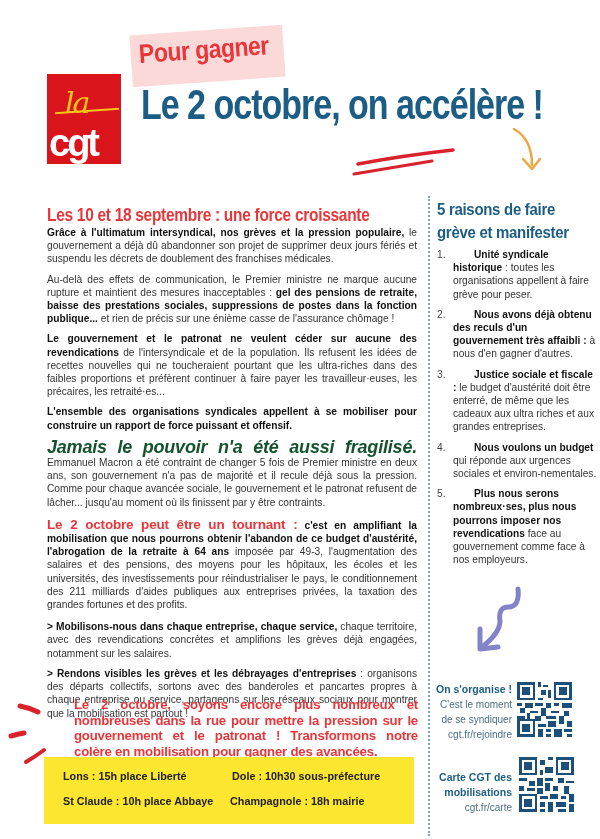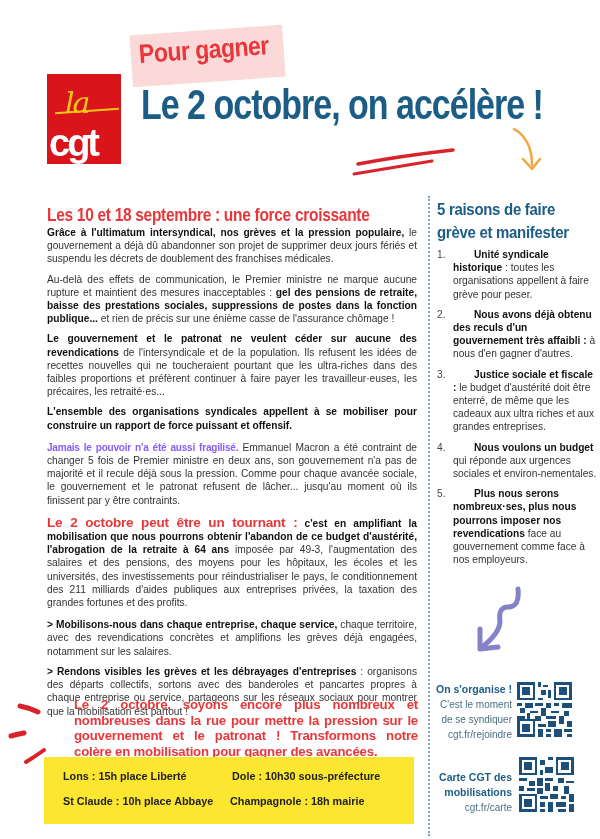--- a/index.html
+++ b/index.html
@@ -18,21 +18,21 @@
   .main-title { position: absolute; left: 141px; top: 80px; color: #1c5d85; font-family: "Liberation Sans", sans-serif; font-weight: bold; font-size: 34px; letter-spacing: -1px; transform: scaleY(1.25); transform-origin: top left; white-space: nowrap; }
 
   .deco-strokes { position: absolute; left: 350px; top: 148px; }
   .orange-arrow { position: absolute; left: 510px; top: 125px; }
 
   
   .left { position: absolute; left: 47px; top: 180px; width: 370px; margin-top: 24px; }
   .h-red { color: #e8373a; font-weight: bold; font-size: 15.5px; letter-spacing: -0.3px; transform: scaleY(1.2); transform-origin: top left; margin-bottom: 4px; }
   .p { font-size: 10.2px; line-height: 13.2px; text-align: justify; margin-bottom: 7px; color: #333; }
   .p b { color: #111; }
-  .inline-blue { color: #8b5cf6; font-weight: bold; font-size: 10px; letter-spacing: -0.2px; }
+  .inline-blue { color: #14532d; font-weight: bold; font-size: 18px; letter-spacing: -0.2px; font-style: italic; }
   .inline-red { color: #e8373a; font-weight: bold; font-size: 13.5px; letter-spacing: -0.2px; }
 
   .cta-strokes { position: absolute; left: 8px; top: 700px; }
   .cta { position: absolute; left: 74px; top: 697px; width: 344px; color: #e8373a; font-weight: bold; font-size: 13.2px; line-height: 15.5px; text-align: justify; letter-spacing: -0.2px; }
 
   .yellow-box { position: absolute; left: 44px; top: 757px; width: 370px; height: 67px; background: #fde62f; }
   .loc { position: absolute; font-weight: bold; font-size: 10.8px; color: #222; white-space: nowrap; }
 
   
   .divider { position: absolute; left: 428px; top: 196px; width: 0; height: 640px; border-left: 2px dotted #7aa7bf; }

